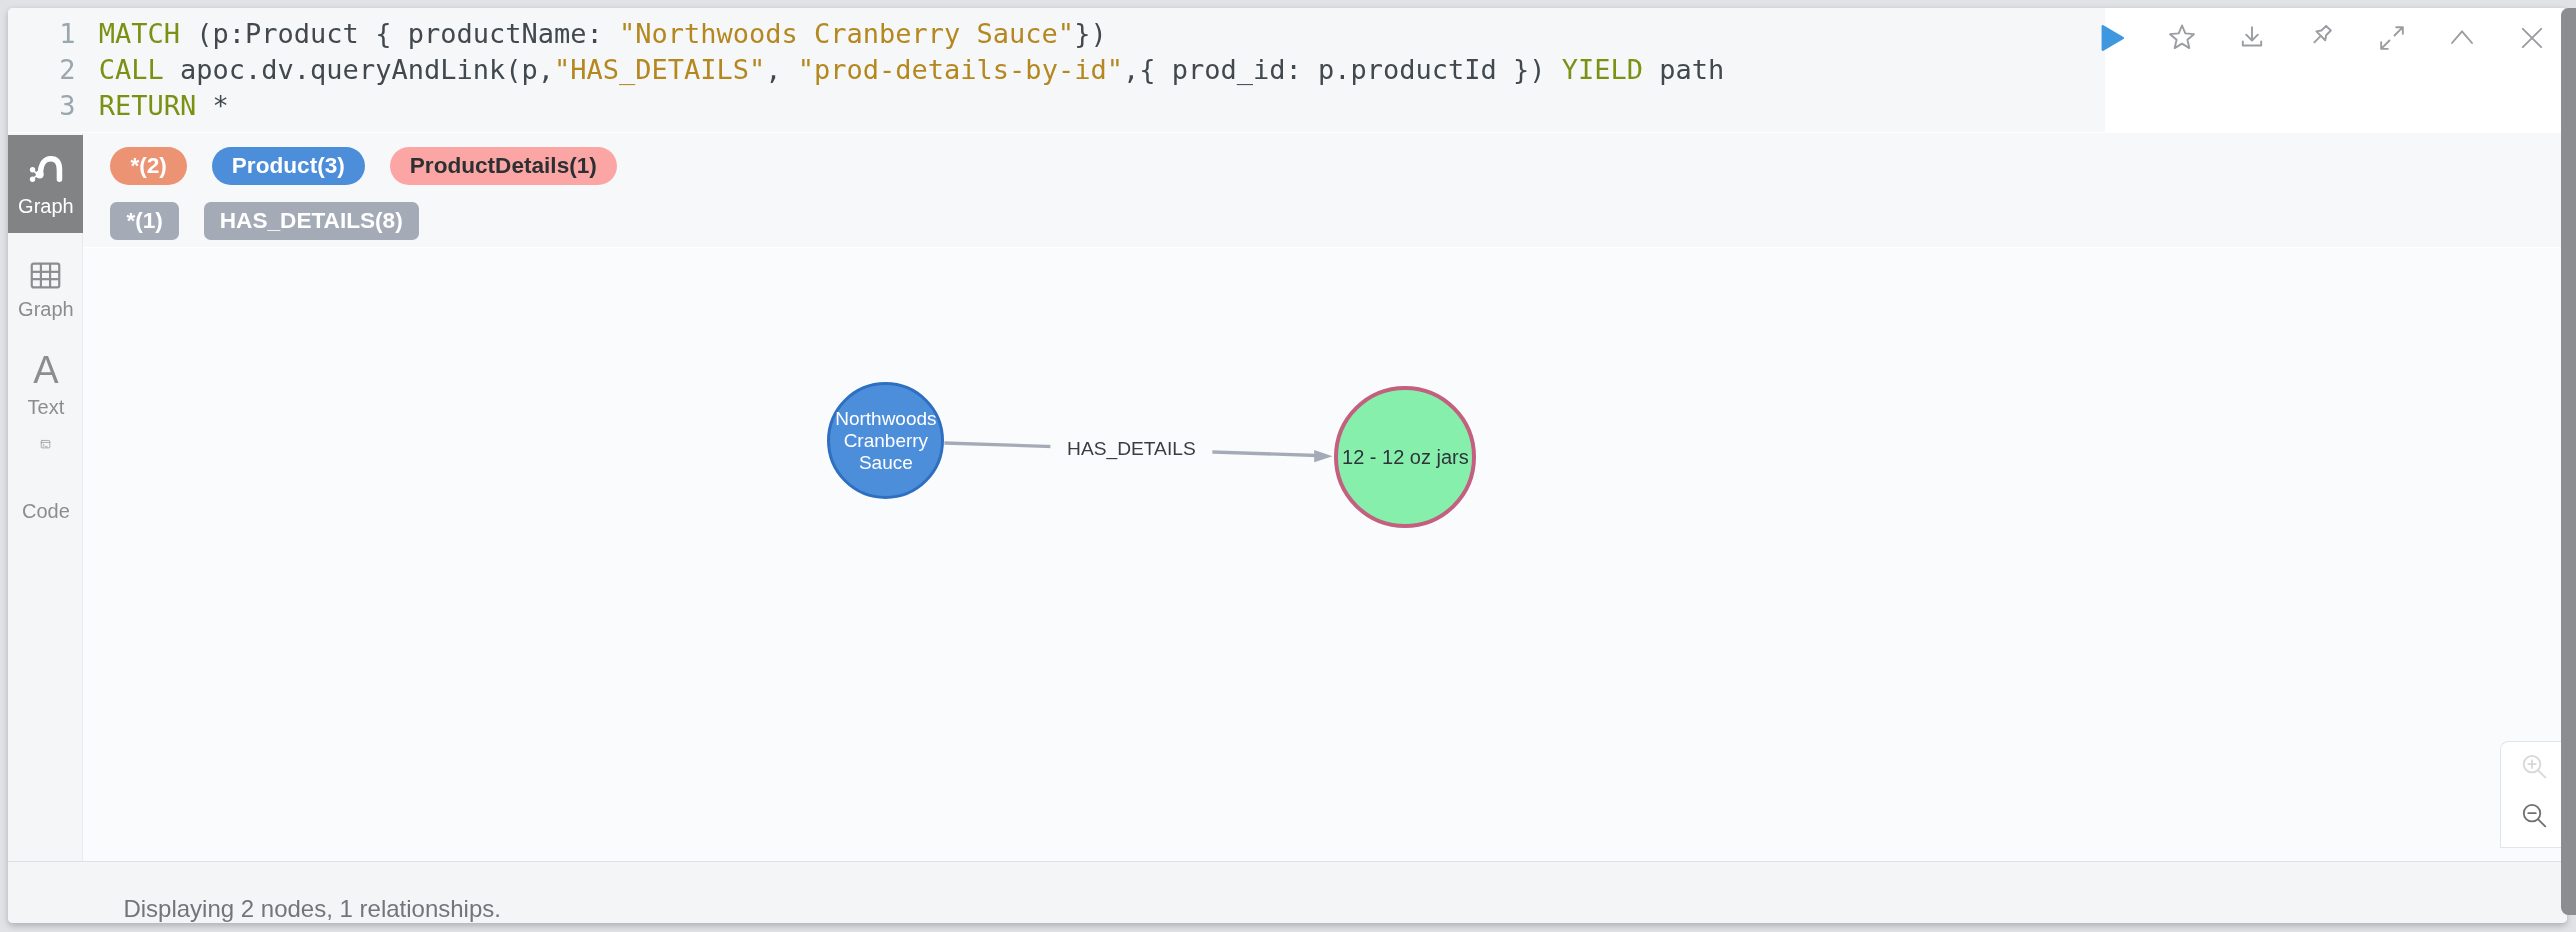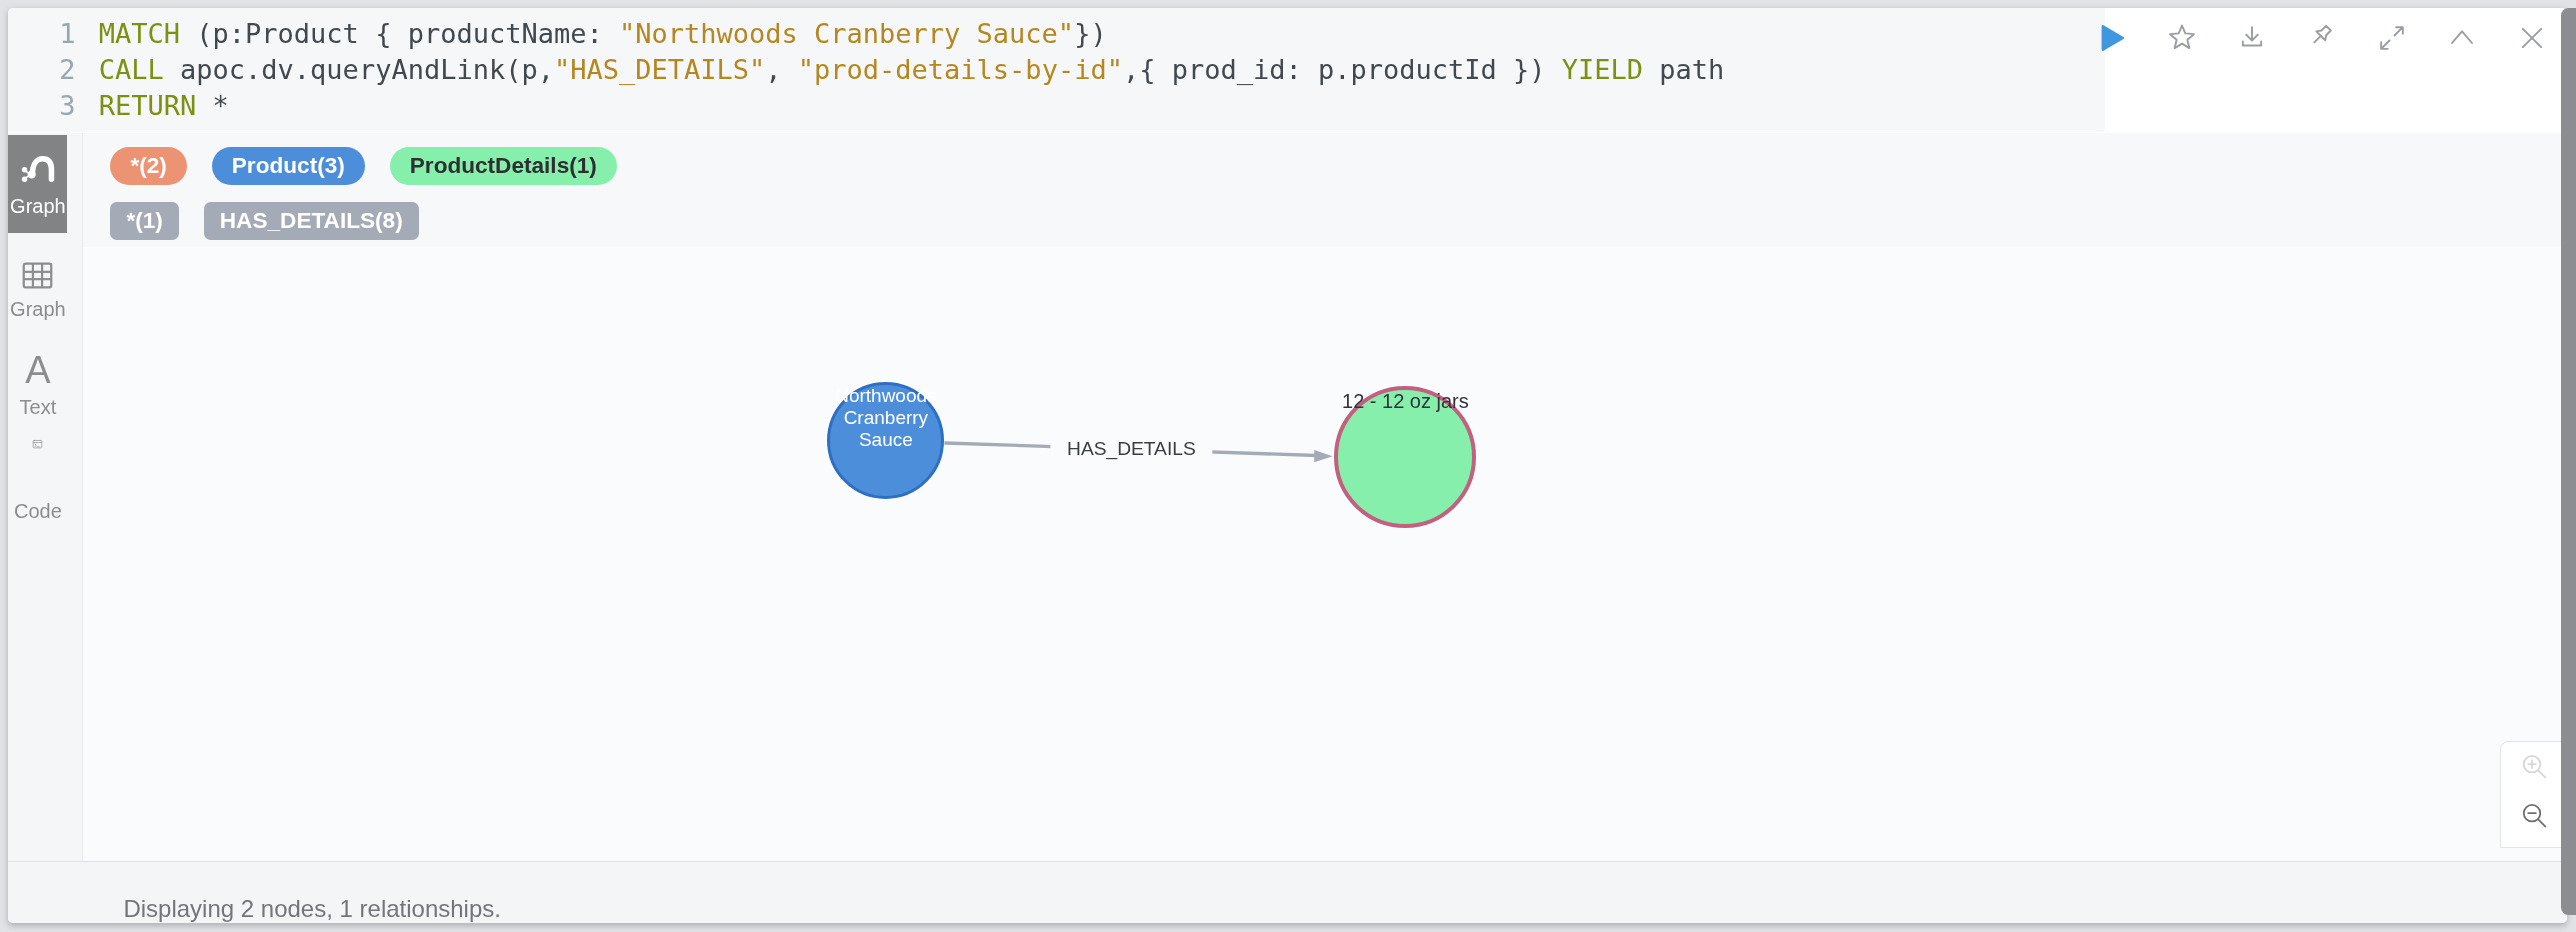--- a/index.html
+++ b/index.html
@@ -36,21 +36,21 @@
   }
   .tool-btn{width:33px;height:33px;display:flex;align-items:center;justify-content:center;cursor:pointer;background:none;border:none;padding:0;}
   .tool-btn svg{width:30px;height:30px;}
   .icon-stroke{stroke:#9a9da1;fill:none;stroke-width:2.3;stroke-linecap:round;stroke-linejoin:round;}
   
   .sidebar{
     position:absolute;left:0;top:125px;width:75px;bottom:62px;
     background:#f5f6f8;border-right:0.8px solid #e8eaed;box-sizing:border-box;
   }
   .side-tab{
-    width:59px;display:flex;flex-direction:column;align-items:center;justify-content:center;
+    width:75px;display:flex;flex-direction:column;align-items:center;justify-content:center;
     color:#8b8d8f;cursor:pointer;
   }
   .side-tab .tab-label{font-size:20px;margin-top:6.7px;}
   .tab-graph{height:98px;margin-top:1.7px;background:#818385;color:#ffffff;}
   .tab-table{height:84px;margin-top:15px;}
   .tab-text{height:84px;margin-top:11.7px;}
   .tab-code{height:84px;margin-top:11.7px;gap:44px;}
   .letter-a{font-size:38px;font-weight:400;line-height:37px;}
   
   .chips-strip{
@@ -67,21 +67,21 @@
   .chip{
     height:38px;display:flex;align-items:center;padding:0 20px;
     font-size:22.6px;font-weight:bold;cursor:pointer;white-space:nowrap;
   }
   .node-chip{border-radius:19px;}
   .rel-chip{border-radius:6.7px;padding:0 16px;}
   
   .graph-svg{position:absolute;left:0;top:0;width:2559px;height:915px;pointer-events:none;}
   .gnode{
     position:absolute;border-radius:50%;box-sizing:border-box;
-    display:flex;justify-content:center;text-align:center;
+    display:flex;align-items:center;justify-content:center;text-align:center;
     cursor:pointer;
   }
   .node-label{white-space:pre-line;}
   .node-product{
     left:819px;top:374px;width:117px;height:117px;
     background:#4c8eda;border:3.3px solid #2f6fc1;color:#ffffff;
     font-size:19px;line-height:22px;
   }
   .node-details{
     left:1326px;top:378px;width:142px;height:142px;
@@ -216,21 +216,21 @@
           <line x1="17" y1="27" x2="24" y2="27"></line>
         </g>
       </svg>
       <span class="tab-label">Code</span>
     </div>
   </div>
 
   <div class="chip-row row-nodes">
       <span class="chip node-chip" style="background: rgb(236, 147, 115); color: rgb(255, 255, 255);">*(2)</span>
       <span class="chip node-chip" style="background: rgb(76, 142, 218); color: rgb(255, 255, 255);">Product(3)</span>
-      <span class="chip node-chip" style="background: #86efac; color: rgb(45, 48, 51);">ProductDetails(1)</span>
+      <span class="chip node-chip" style="background: #fca5a5; color: rgb(45, 48, 51);">ProductDetails(1)</span>
     </div>
   <div class="chip-row row-rels">
       <span class="chip rel-chip" style="background: rgb(165, 171, 182); color: rgb(255, 255, 255);">*(1)</span>
       <span class="chip rel-chip" style="background: rgb(165, 171, 182); color: rgb(255, 255, 255);">HAS_DETAILS(8)</span>
     </div>
 
   <svg class="graph-svg" viewBox="0 0 3064 1096">
     <line x1="1121" y1="521" x2="1567" y2="536" stroke="#a5abb6" stroke-width="4"></line>
     <polygon points="1586,537 1564,529.5 1564,544" fill="#a5abb6"></polygon>
     <rect x="1248" y="508" width="194" height="38" fill="#fafbfc"></rect>

